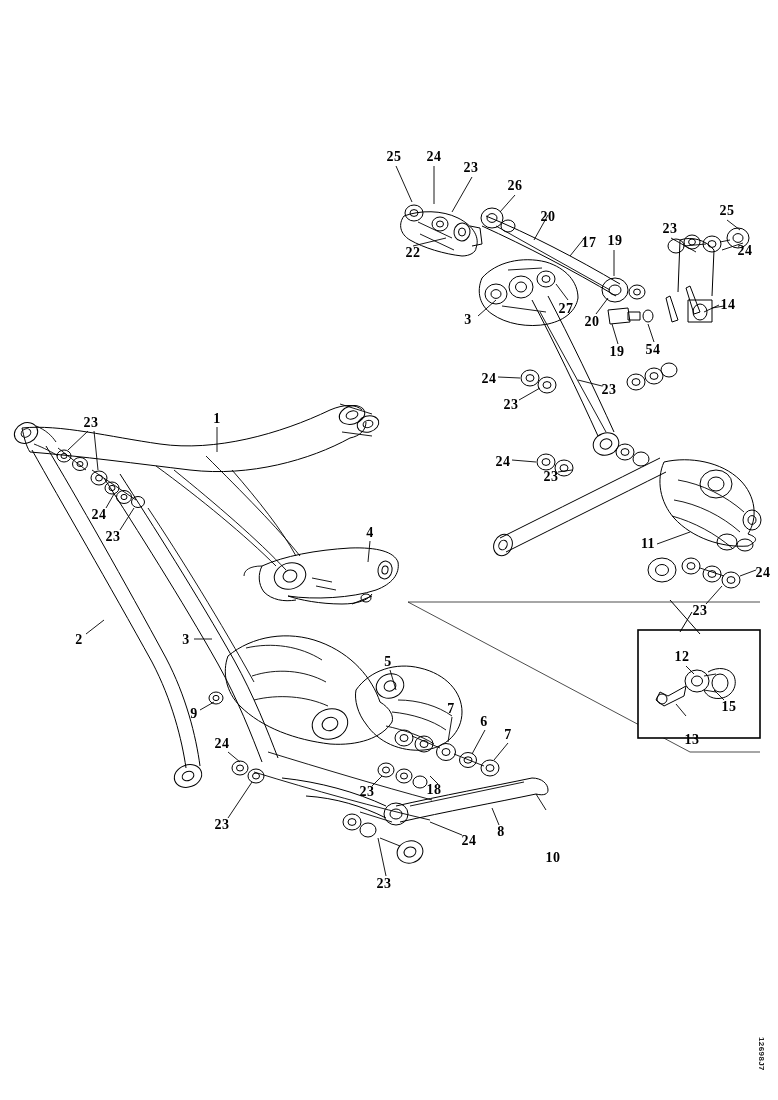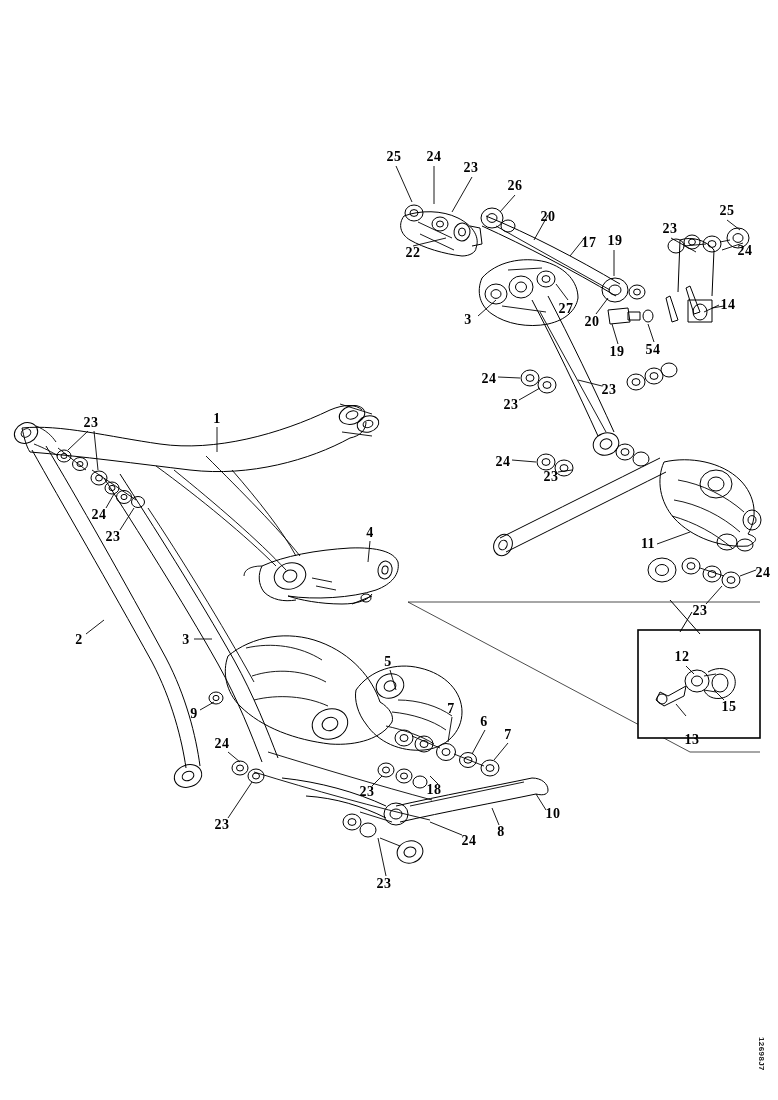--- a/index.html
+++ b/index.html
@@ -435,21 +435,21 @@
   <div class="callout" style="left:370px;top:533px;">4</div>
   <div class="callout" style="left:194px;top:714px;">9</div>
   <div class="callout" style="left:388px;top:662px;">5</div>
   <div class="callout" style="left:451px;top:709px;">7</div>
   <div class="callout" style="left:484px;top:722px;">6</div>
   <div class="callout" style="left:508px;top:735px;">7</div>
   <div class="callout" style="left:222px;top:744px;">24</div>
   <div class="callout" style="left:222px;top:825px;">23</div>
   <div class="callout" style="left:367px;top:792px;">23</div>
   <div class="callout" style="left:434px;top:790px;">18</div>
-  <div class="callout" style="left:553px;top:814px;text-align:right;">10</div>
+  <div class="callout" style="left:553px;top:858px;text-align:right;">10</div>
   <div class="callout" style="left:501px;top:832px;">8</div>
   <div class="callout" style="left:469px;top:841px;">24</div>
   <div class="callout" style="left:384px;top:884px;">23</div>
 
   <div class="code-wrap">
     <span>12698J7</span>
   </div>
 
 </div>
 

